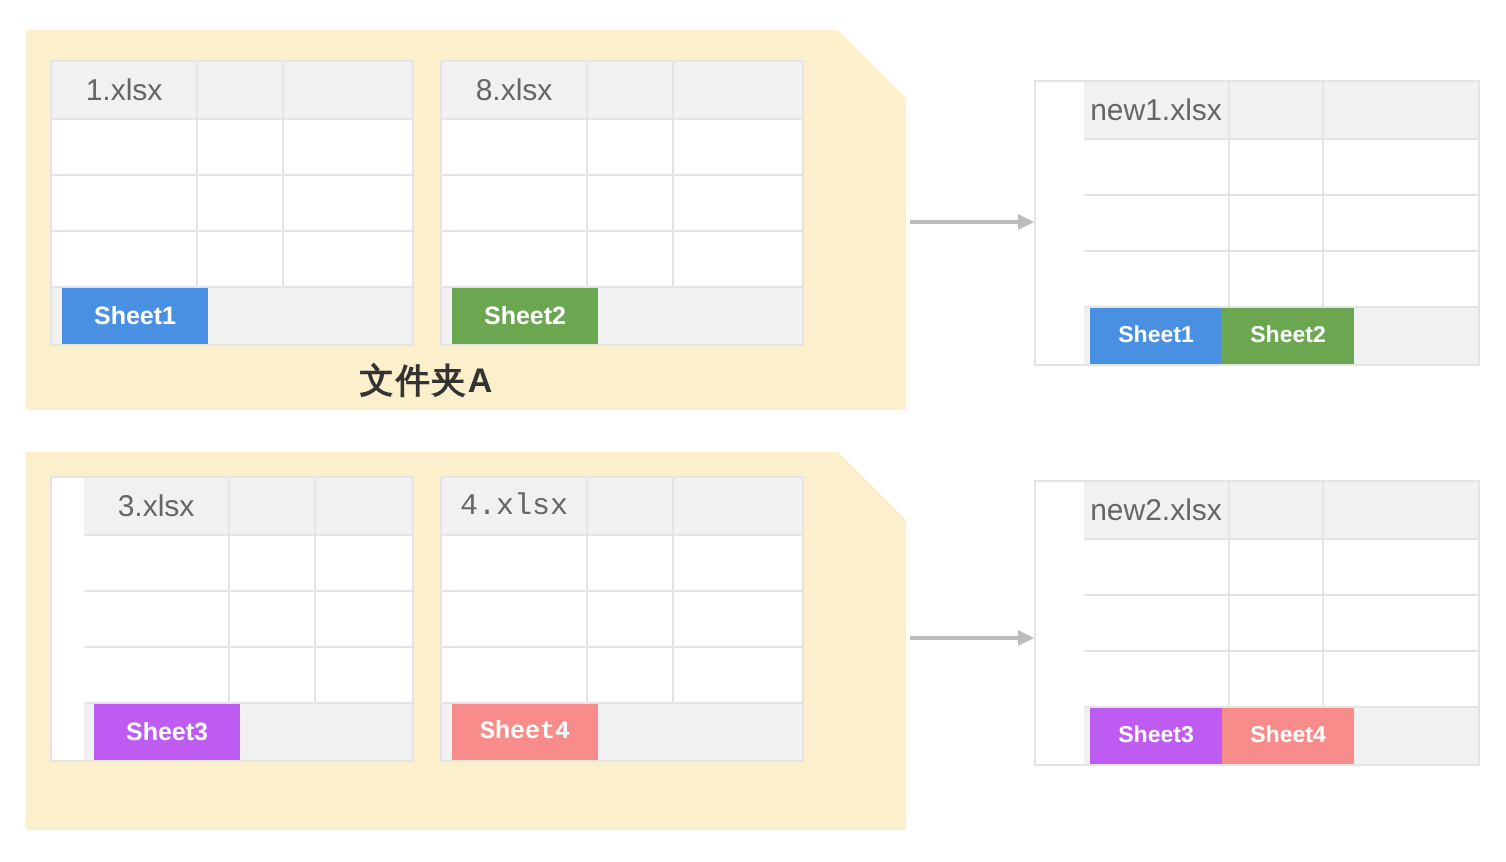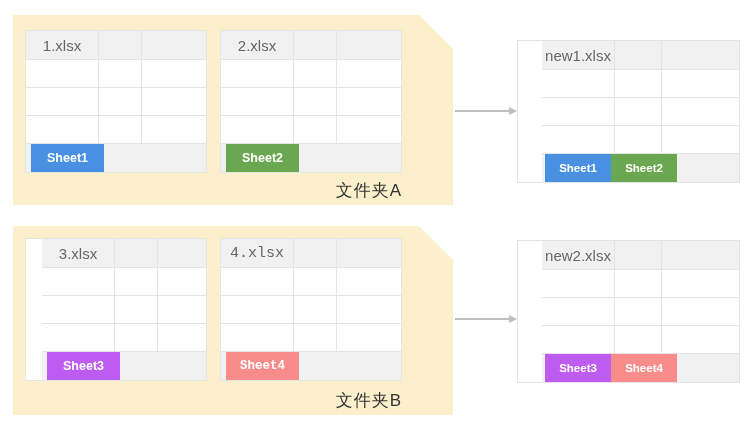--- a/index.html
+++ b/index.html
@@ -9,22 +9,22 @@
     background:#ffffff;
   }
   
   .folder{
     position:absolute;left:13px;width:440px;background:var(--folder-bg);
     clip-path:polygon(0 0, calc(100% - 34px) 0, 100% 34px, 100% 100%, 0 100%);
   }
   .folder-a{top:15px;height:190px;}
   .folder-b{top:226px;height:189px;}
   .folder-label{
-    position:absolute;left:12px;width:377px;bottom:3px;text-align:right;
-    font-size:17px;color:#333333;letter-spacing:1px;
+    position:absolute;left:12px;width:377px;bottom:3px;text-align:center;
+    font-size:17px;color:#333333;letter-spacing:1px;font-weight:bold;
   }
   
   .tbl{
     position:absolute;background:#ffffff;border:1px solid var(--tbl-border);
     box-sizing:border-box;display:flex;flex-direction:column;
   }
   .file-tbl{width:182px;height:143px;}
   .out-tbl{left:517px;width:223px;height:143px;padding-left:24px;}
   .t-head{height:29px;background:var(--thead-bg);display:flex;flex:none;
           border-bottom:1px solid var(--tbl-border);box-sizing:border-box;}
@@ -85,21 +85,21 @@
       </div>
       <div class="t-foot">
         <div class="tabs">
           <div class="sheet-tab" style="background-color: rgb(74, 144, 226);">Sheet1</div>
         </div>
       </div>
     </div>
 
     <div class="tbl file-tbl" style="left:207px;top:15px;">
       <div class="t-head">
-        <div class="c c1 fname">2.xlsx</div>
+        <div class="c c1 fname">8.xlsx</div>
         <div class="c c2"></div>
         <div class="c c3"></div>
       </div>
       <div class="t-row">
         <div class="c c1"></div>
         <div class="c c2"></div>
         <div class="c c3"></div>
       </div>
       <div class="t-row">
         <div class="c c1"></div>
@@ -201,21 +201,20 @@
         <div class="c c1"></div>
         <div class="c c2"></div>
         <div class="c c3"></div>
       </div>
       <div class="t-foot">
         <div class="tabs">
           <div class="sheet-tab" style="background-color: rgb(248, 140, 138);">Sheet4</div>
         </div>
       </div>
     </div>
-    <div class="folder-label">文件夹B</div>
   </div>
 
   <div class="arrow" style="top:315px;"></div>
 
   <div class="tbl out-tbl" style="top:240px;">
     <div class="t-head">
       <div class="c c1 fname">new2.xlsx</div>
       <div class="c c2"></div>
       <div class="c c3"></div>
     </div>

